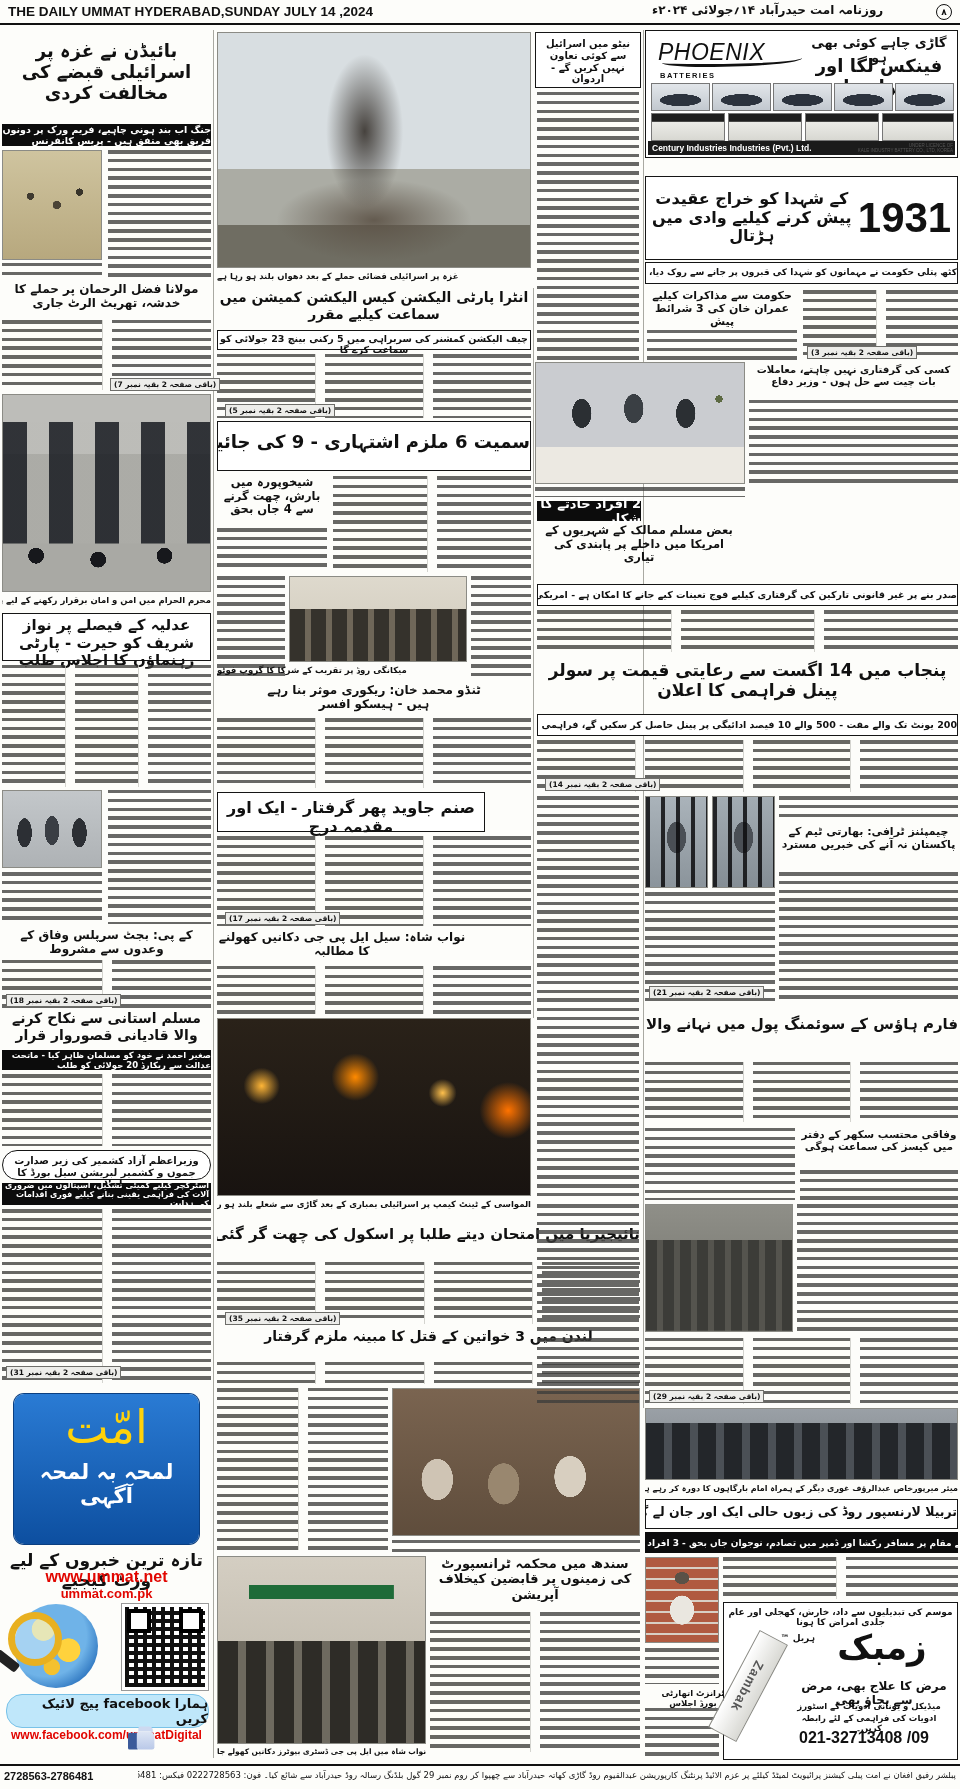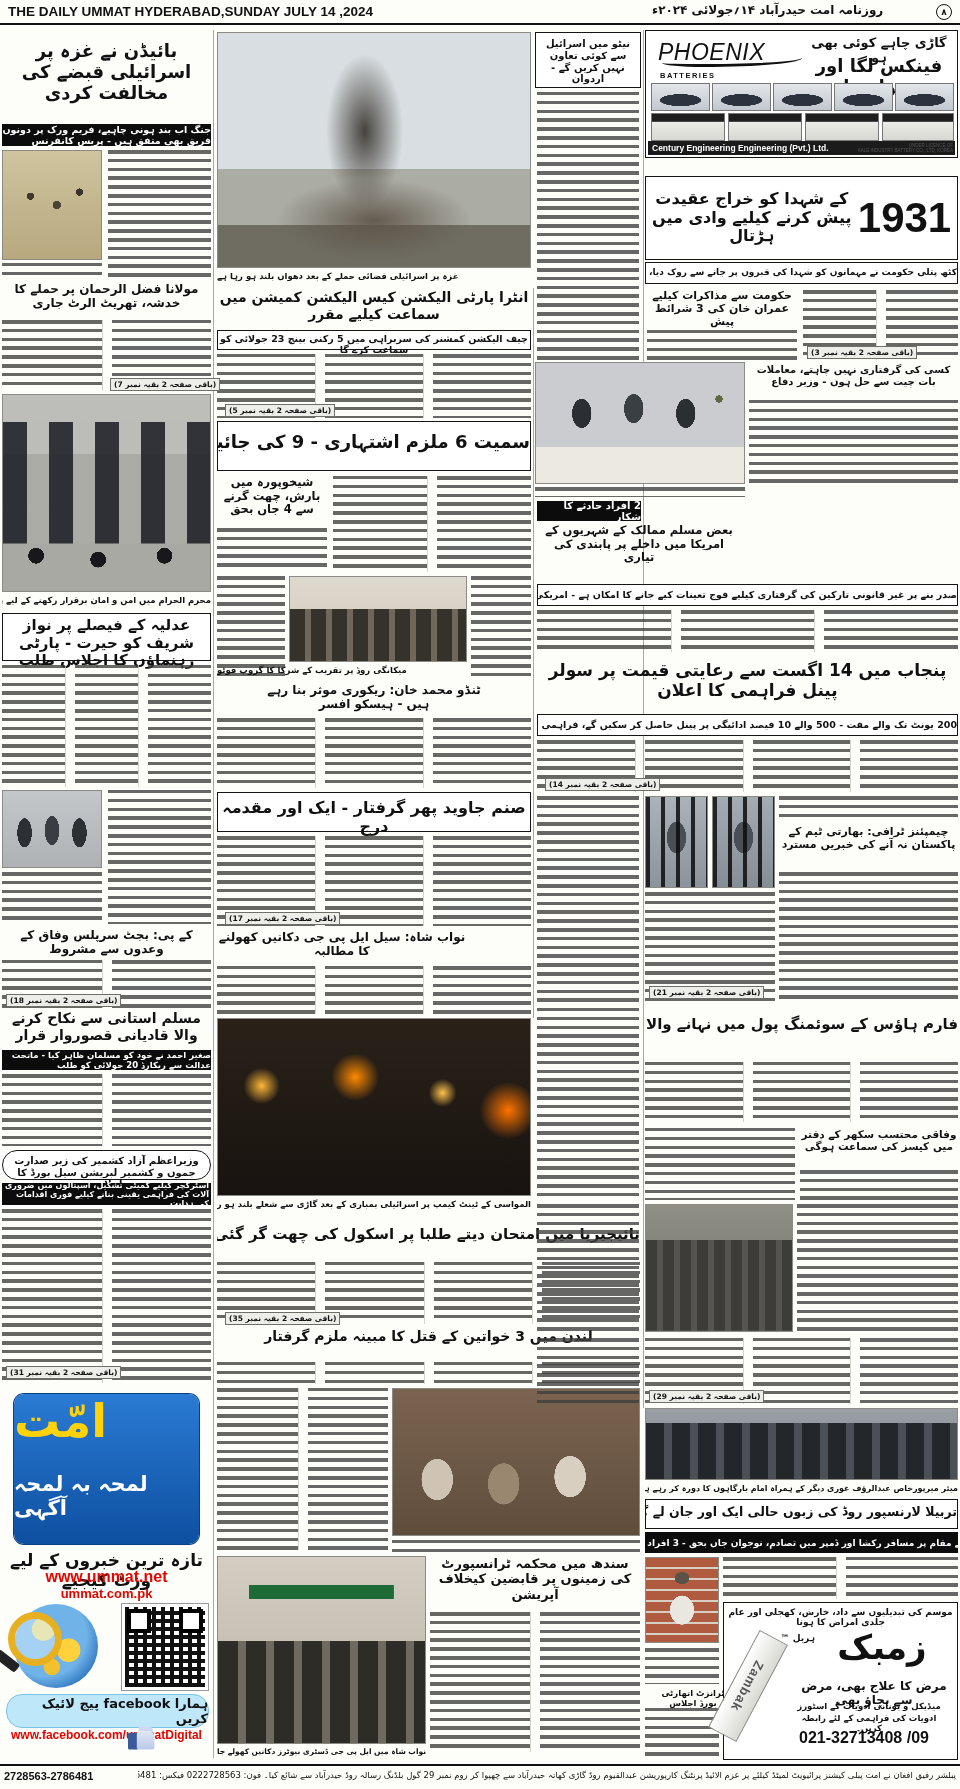--- a/index.html
+++ b/index.html
@@ -134,22 +134,22 @@
   <div class="abs hl frame" style="left:2px;top:1150px;width:209px;height:30px;font-size:10px;border-radius:15px;padding-top:4px">وزیراعظم آزاد کشمیر کی زیر صدارت جموں و کشمیر لبریشن سیل بورڈ کا اجلاس</div>
   <div class="abs bar" style="left:2px;top:1183px;width:209px;height:22px;font-size:8px;padding:0 2px">اسٹرکچر کیلیے کمیٹی تشکیل، اسپتالوں میں ضروری آلات کی فراہمی یقینی بنانے کیلیے فوری اقدامات کی ہدایت</div>
   <div class="abs cols" style="left:2px;top:1209px;width:209px;height:174px">
       <i></i>
       <i></i>
     </div>
   <div class="note" style="left:6px;top:1366px">(باقی صفحہ 2 بقیہ نمبر 31)</div>
 
   <div class="abs" style="left:14px;top:1394px;width:185px;height:150px;border-radius:10px;
        background:linear-gradient(#2a7bd4,#0d4fa0);box-shadow:0 0 0 1px #0b3f80">
-    <div class="urdu" style="text-align:left;font-size:46px;font-weight:700;color:#ffd20a;">امّت</div>
-    <div class="urdu" style="text-align:left;font-size:21px;font-weight:700;color:#fff;margin-top:24px">لمحہ بہ لمحہ آگہی</div>
+    <div class="urdu" style="text-align:center;font-size:46px;font-weight:400;color:#ffd20a;margin-top:6px">امّت</div>
+    <div class="urdu" style="text-align:center;font-size:21px;font-weight:700;color:#fff;margin-top:6px">لمحہ بہ لمحہ آگہی</div>
   </div>
   <div class="abs urdu" style="left:2px;top:1550px;width:209px;font-size:17px;font-weight:700;text-align:center">تازہ ترین خبروں کے لیے وزٹ کیجیے</div>
   <div class="abs" style="left:2px;top:1568px;width:209px;text-align:center;font:700 16px 'Liberation Sans',sans-serif;color:#e10600">www.ummat.net</div>
   <div class="abs" style="left:2px;top:1586px;width:209px;text-align:center;font:700 13px 'Liberation Sans',sans-serif;color:#e10600">ummat.com.pk</div>
   <div class="globe" style="left:14px;top:1604px;width:84px;height:84px"></div>
   <div class="qr" style="left:122px;top:1604px;width:80px;height:80px"></div>
   <div class="abs urdu" style="left:6px;top:1694px;width:201px;height:32px;border-radius:16px;
        background:#bfe7fa;border:1px solid #79c2e8;font-size:13px;font-weight:700;
        display:flex;align-items:center;justify-content:center">ہمارا facebook پیج لائیک کریں</div>
   <div class="abs" style="left:2px;top:1728px;width:209px;text-align:center;font:700 12px 'Liberation Sans',sans-serif;color:#e10600">www.facebook.com/ummatDigital</div>
@@ -186,21 +186,21 @@
   <div class="abs tx" style="left:471px;top:576px;width:60px;height:102px"></div>
   <div class="abs cap" style="left:217px;top:665px;width:314px">میکانگی روڈ پر تقریب کے شرکا کا گروپ فوٹو</div>
 
   <div class="abs hl" style="left:257px;top:683px;width:234px;height:32px;font-size:12px">ٹنڈو محمد خان: ریکوری موثر بنا رہے ہیں - ہیسکو افسر</div>
   <div class="abs cols" style="left:217px;top:718px;width:314px;height:70px">
       <i></i>
       <i></i>
       <i></i>
     </div>
 
-  <div class="abs hl frame" style="left:217px;top:792px;width:314px;height:40px;font-size:16px;padding-top:6px">صنم جاوید پھر گرفتار - ایک اور مقدمہ درج</div>
+  <div class="abs hl frame" style="left:217px;top:792px;width:268px;height:40px;font-size:16px;padding-top:6px">صنم جاوید پھر گرفتار - ایک اور مقدمہ درج</div>
   <div class="abs cols" style="left:217px;top:836px;width:314px;height:90px">
       <i></i>
       <i></i>
       <i></i>
     </div>
   <div class="note" style="left:225px;top:912px">(باقی صفحہ 2 بقیہ نمبر 17)</div>
 
   <div class="abs hl" style="left:217px;top:930px;width:250px;height:32px;font-size:12px">نواب شاہ: سیل ایل پی جی دکانیں کھولنے کا مطالبہ</div>
   <div class="abs cols" style="left:217px;top:966px;width:314px;height:48px">
       <i></i>
@@ -262,39 +262,39 @@
   <div class="abs tx" style="left:537px;top:92px;width:102px;height:268px"></div>
 
   <div class="ph" style="left:535px;top:362px;width:210px;height:122px;
        background-image:radial-gradient(ellipse 16px 24px at 22% 42%,#2b2f33 0 60%,transparent 61%),
                         radial-gradient(ellipse 16px 24px at 47% 38%,#3a3f44 0 60%,transparent 61%),
                         radial-gradient(ellipse 16px 24px at 72% 42%,#2b2f33 0 60%,transparent 61%),
                         radial-gradient(circle 6px at 88% 30%,#5d6a43 0 60%,transparent 61%),
                         linear-gradient(#caccd0 0 70%,#ece9e2 70% 100%)"></div>
   <div class="abs tx" style="left:535px;top:487px;width:210px;height:10px"></div>
 
-  <div class="abs bar" style="left:537px;top:501px;width:104px;height:20px;font-size:10px">2 افراد حادثے کا شکار</div>
+  <div class="abs bar" style="left:537px;top:501px;width:104px;height:20px;font-size:13px">2 افراد حادثے کا شکار</div>
   <div class="abs hl" style="left:537px;top:524px;width:204px;height:56px;font-size:11.5px">بعض مسلم ممالک کے شہریوں کے امریکا میں داخلے پر پابندی کی تیاری</div>
 
   <div class="abs frame" style="left:645px;top:30px;width:313px;height:128px">
     <div class="abs phx" style="left:12px;top:8px;width:160px;height:30px;font-size:23px;font-family:'Liberation Sans',sans-serif">PHOENIX</div>
     <div class="abs" style="left:14px;top:40px;font:700 7.5px 'Liberation Sans',sans-serif;letter-spacing:1.5px">BATTERIES</div>
     <div class="abs urdu" style="right:8px;top:4px;width:140px;font-size:13px;font-weight:700;text-align:center">گاڑی چاہے کوئی بھی ہو</div>
     <div class="abs urdu" style="right:8px;top:24px;width:140px;font-size:18px;font-weight:700;text-align:center">فینکس لگا اور بھول جا</div>
     <div class="vth" style="left:5px;top:52px;width:57px"></div>
     <div class="vth" style="left:66px;top:52px;width:57px"></div>
     <div class="vth" style="left:127px;top:52px;width:57px"></div>
     <div class="vth" style="left:188px;top:52px;width:57px"></div>
     <div class="vth" style="left:249px;top:52px;width:57px"></div>
     <div class="bth" style="left:5px;top:82px;width:72px"></div>
     <div class="bth" style="left:82px;top:82px;width:72px"></div>
     <div class="bth" style="left:159px;top:82px;width:72px"></div>
     <div class="bth" style="left:236px;top:82px;width:70px"></div>
     <div class="abs" style="left:2px;bottom:2px;width:307px;height:14px;background:#1b1b1b;color:#fff;
-         font:700 8.5px/14px 'Liberation Sans',sans-serif;padding-left:4px;box-sizing:border-box">Century Engineering Engineering (Pvt.) Ltd.</div>
+         font:700 8.5px/14px 'Liberation Sans',sans-serif;padding-left:4px;box-sizing:border-box">Century Industries Industries (Pvt.) Ltd.</div>
     <div class="abs" style="right:4px;bottom:9px;font:4.5px 'Liberation Sans',sans-serif;color:#555">UNDER LICENCE OF</div>
     <div class="abs" style="right:4px;bottom:4px;font:4.5px 'Liberation Sans',sans-serif;color:#555">KALE INDUSTRY BATTERY CO., LTD, KOREA</div>
   </div>
 
   <div class="abs frame" style="left:645px;top:176px;width:313px;height:84px;display:flex;flex-direction:row-reverse;
        align-items:center;justify-content:center;gap:6px">
     <span style="font:700 42px 'Liberation Sans',sans-serif">1931</span>
     <span class="hl" style="font-size:16px;width:200px">کے شہدا کو خراج عقیدت پیش کرنے کیلیے وادی میں ہڑتال</span>
   </div>
   <div class="abs hl frame nw" style="left:645px;top:262px;width:313px;height:22px;font-size:9px;padding-top:4px">کٹھ پتلی حکومت نے مہمانوں کو شہدا کی قبروں پر جانے سے روک دیا، مقصد کے حصول تک جدوجہد جاری رہے گی - مسرت عالم، شبیر شاہ</div>

